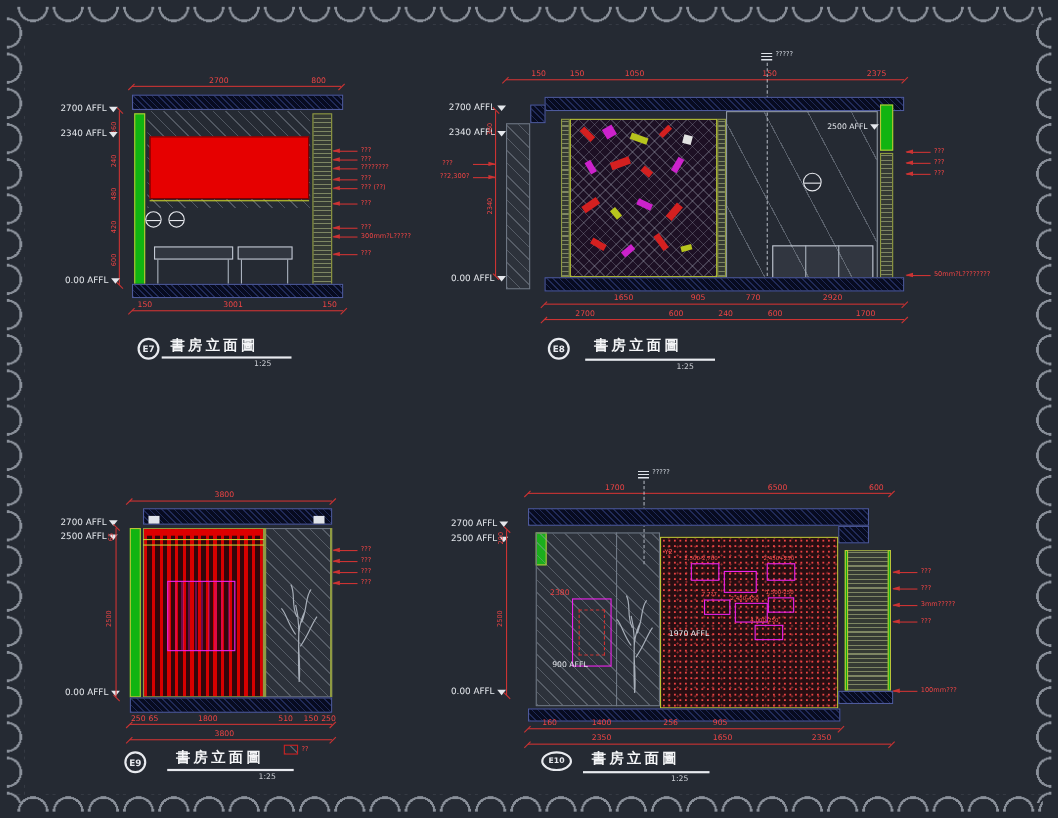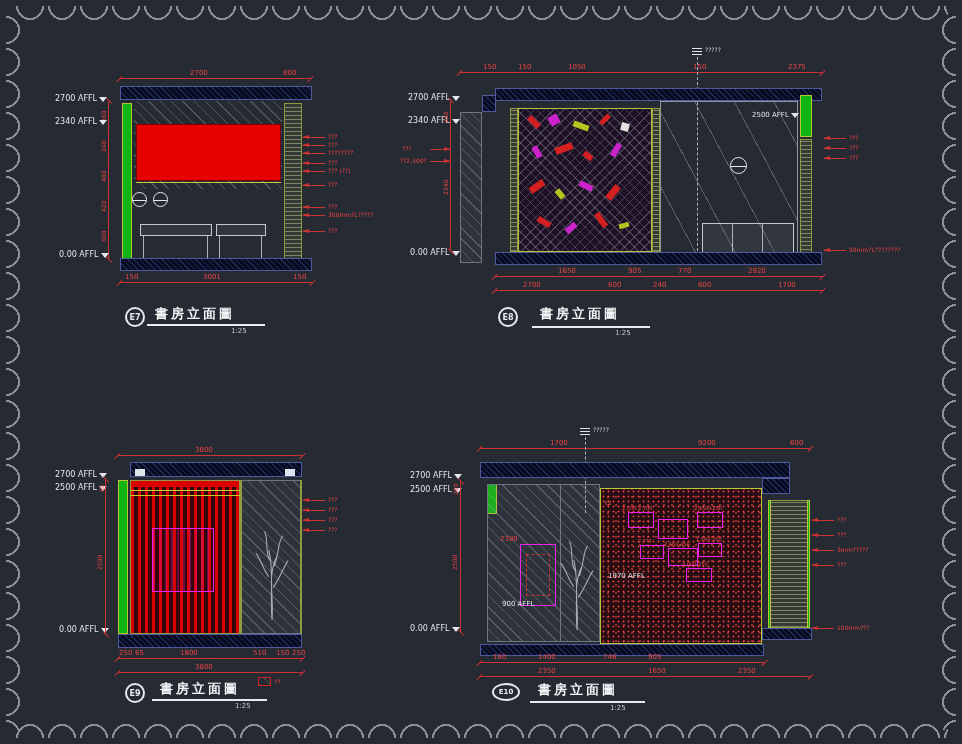--- a/index.html
+++ b/index.html
@@ -312,30 +312,30 @@
     <span class="dim" style="left:80px;top:220px;">65</span>
     <span class="dim" style="left:125px;top:220px;">1800</span>
     <span class="dim" style="left:198px;top:220px;">510</span>
     <span class="dim" style="left:221px;top:220px;">150</span>
     <span class="dim" style="left:237px;top:220px;">250</span>
     <div class="hchain" style="left:63px;top:242px;width:184px;"></div>
     <span class="dim" style="left:140px;top:234px;">3800</span>
     <div class="hatch" style="left:203px;top:247px;width:13px;height:9px;border:1px solid #cc2222;box-sizing:border-box;"></div>
     <span class="clabel" style="left:219px;top:249px;">??</span>
 
-    <div class="tag-circle" style="left:70px;top:253px;width:20px;height:20px;">E9</div>
+    <div class="tag-circle" style="left:58px;top:253px;width:20px;height:20px;">E9</div>
     <div class="dtitle" style="left:105px;top:250px;">書房立面圖</div>
     <div class="tline" style="left:97px;top:269px;width:115px;"></div>
     <div class="tscale" style="left:180px;top:273px;">1:25</div>
   </div>
 
   <div class="grp" style="left:400px;top:425px;width:465px;height:310px;">
     <div class="hchain" style="left:80px;top:23px;width:330px;"></div>
     <span class="dim" style="left:150px;top:15px;">1700</span>
-    <span class="dim" style="left:298px;top:15px;">9200</span>
+    <span class="dim" style="left:298px;top:15px;">6500</span>
     <span class="dim" style="left:390px;top:15px;">600</span>
 
     <div class="cl" style="left:185px;top:12px;height:76px;"></div>
     <div class="datum" style="left:180px;top:3px;"></div>
     <span class="datumlabel" style="left:193px;top:2px;">?????</span>
 
     <div class="navy" style="left:80px;top:37px;width:310px;height:16px;"></div>
     <div class="navy" style="left:362px;top:53px;width:28px;height:16px;"></div>
 
     <div class="affl" style="left:10px;top:47px;">
@@ -400,21 +400,21 @@
     <div class="leader" style="left:412px;top:125px;"></div>
       <span class="clabel" style="left:437px;top:122px;">3mm?????</span>
     <div class="leader" style="left:412px;top:140px;"></div>
       <span class="clabel" style="left:437px;top:137px;">???</span>
     <div class="leader" style="left:412px;top:203px;"></div>
       <span class="clabel" style="left:437px;top:200px;">100mm???</span>
 
     <div class="hchain" style="left:80px;top:237px;width:284px;"></div>
     <span class="dim" style="left:93px;top:229px;">160</span>
     <span class="dim" style="left:138px;top:229px;">1400</span>
-    <span class="dim" style="left:203px;top:229px;">746</span>
+    <span class="dim" style="left:203px;top:229px;">256</span>
     <span class="dim" style="left:248px;top:229px;">905</span>
     <div class="hchain" style="left:80px;top:251px;width:330px;"></div>
     <span class="dim" style="left:138px;top:243px;">2350</span>
     <span class="dim" style="left:248px;top:243px;">1650</span>
     <span class="dim" style="left:338px;top:243px;">2350</span>
 
     <div class="tag-circle" style="left:92px;top:258px;width:28px;height:18px;font-size:7px;border-radius:50%;">E10</div>
     <div class="dtitle" style="left:138px;top:256px;">書房立面圖</div>
     <div class="tline" style="left:130px;top:276px;width:115px;"></div>
     <div class="tscale" style="left:210px;top:280px;">1:25</div>

